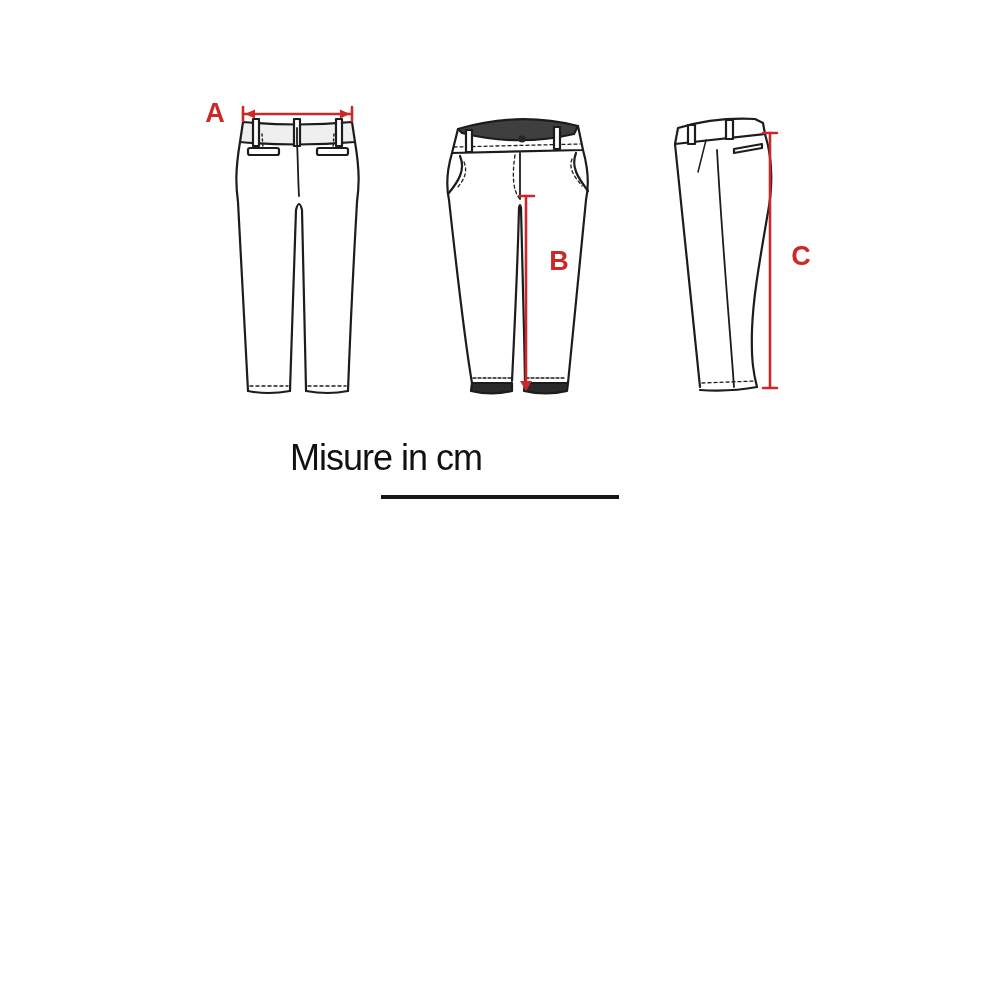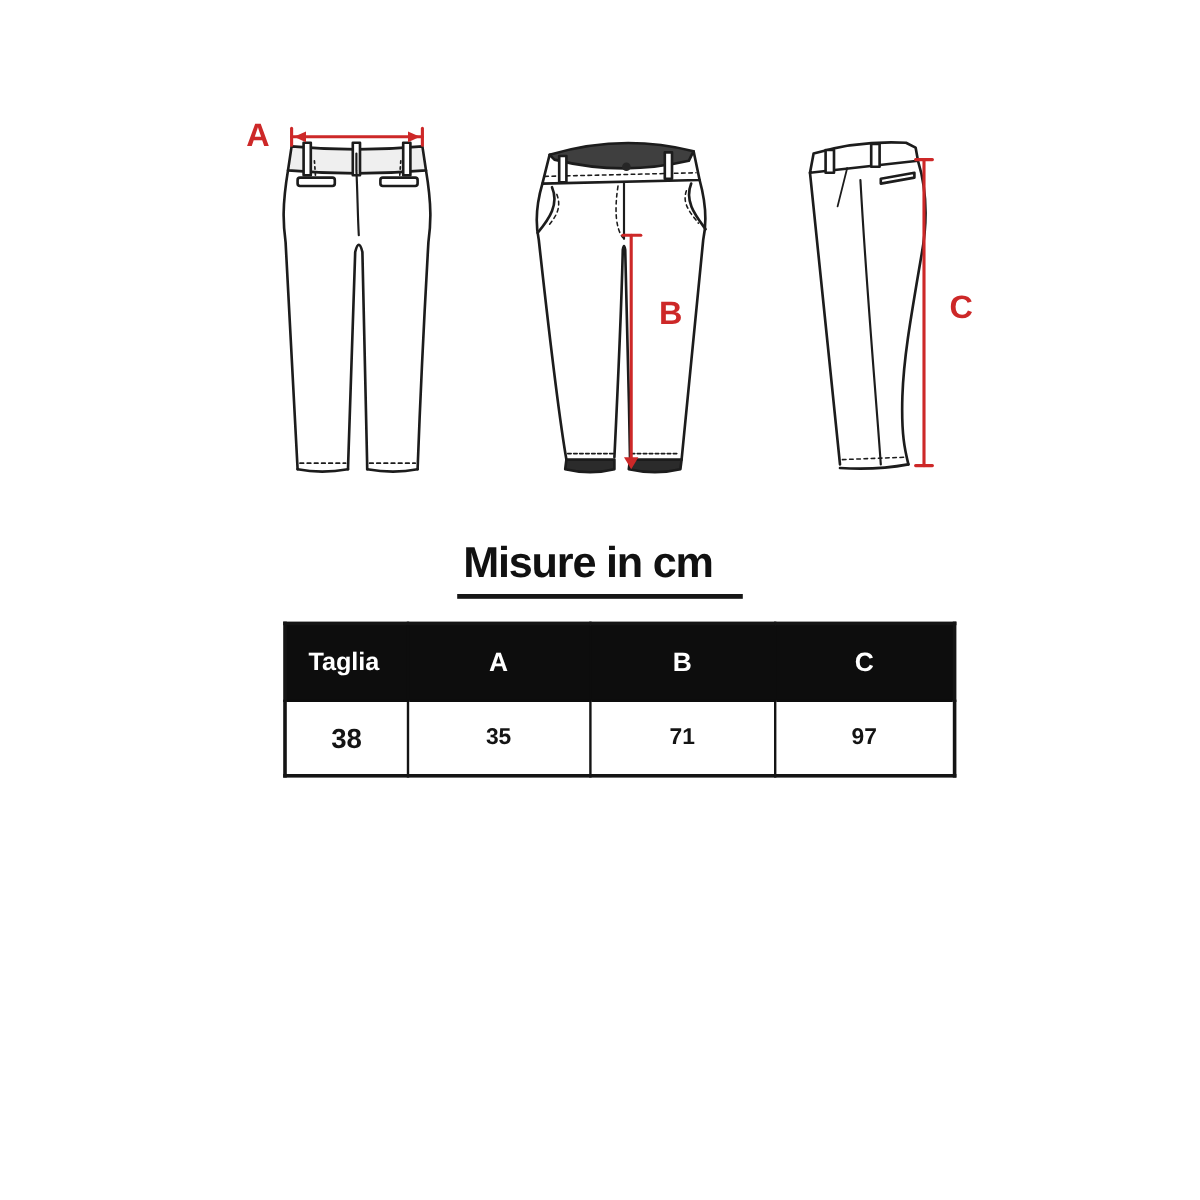--- a/index.html
+++ b/index.html
@@ -16,26 +16,24 @@
     color:#cd2828;
     font-size:27px;
     font-weight:700;
     line-height:28px;
     width:30px;
     text-align:center;
   }
   .page-title{
     position:absolute;
     left:290px;top:437px;width:400px;
-    text-align:center;
     font-size:36px;
-    font-weight:700;
+    font-weight:400;
     letter-spacing:-1px;
     color:#111111;
-    margin-top:11px;
   }
   .title-underline{
     position:absolute;
     left:381px;top:495px;
     width:238px;height:4px;
     background:#161616;
   }
   .size-table{
     position:absolute;
     left:236px;top:518px;
@@ -183,38 +181,14 @@
     </g>
   </svg>
 
   <span class="measure-label" style="left:200px;top:99px;">A</span>
   <span class="measure-label" style="left:544px;top:247px;">B</span>
   <span class="measure-label" style="left:786px;top:242px;">C</span>
 
   <div class="page-title">Misure in cm</div>
   <div class="title-underline"></div>
 
-  <table class="size-table">
-    <colgroup>
-      <col style="width:102px">
-        <col style="width:152px">
-        <col style="width:154px">
-        <col style="width:150px">
-    </colgroup>
-    <thead>
-      <tr>
-        <th class="col-taglia">Taglia</th>
-        <th>A</th>
-        <th>B</th>
-        <th>C</th>
-      </tr>
-    </thead>
-    <tbody>
-      <tr>
-        <td class="col-taglia">38</td>
-        <td>35</td>
-        <td>71</td>
-        <td>97</td>
-      </tr>
-    </tbody>
-  </table>
 
 </div>
 
 </body></html>

